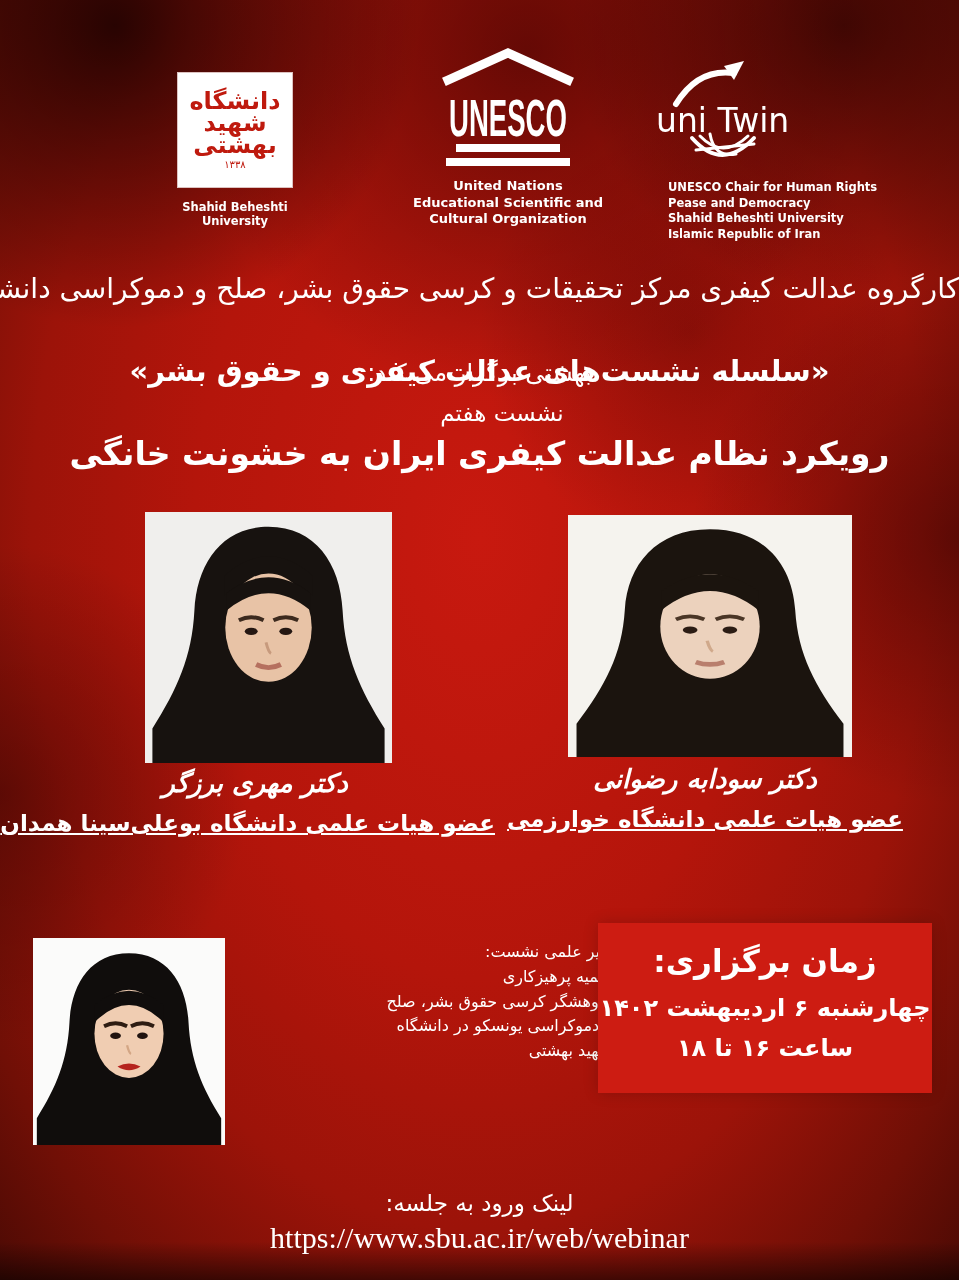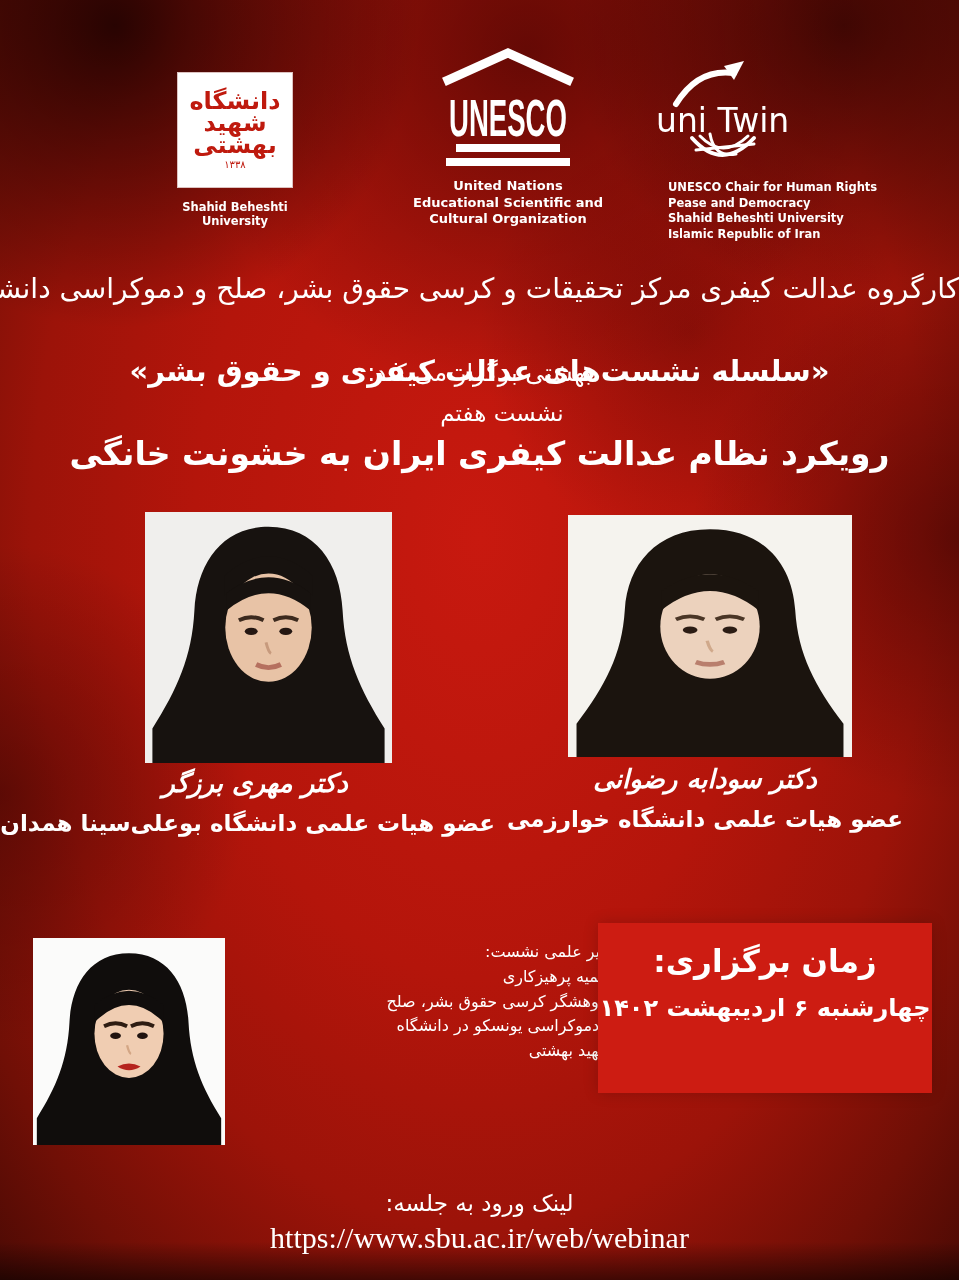--- a/index.html
+++ b/index.html
@@ -53,21 +53,21 @@
   
   .photo{display:block;}
   .photo-left{left:145px;top:512px;width:247px;height:251px;}
   .photo-right{left:568px;top:515px;width:284px;height:242px;}
   .photo-sec{left:33px;top:938px;width:192px;height:207px;}
 
   
   .spk-l{left:15px;top:768px;width:480px;}
   .spk-r{left:495px;top:764px;width:420px;}
   .spk-name{font-size:26px;font-weight:bold;font-style:italic;}
-  .spk-aff{font-size:23px;font-weight:bold;margin-top:12px;}
+  .spk-aff{font-size:23px;font-weight:bold;margin-top:12px;text-decoration:underline;}
 
   
   .secr{left:256px;top:940px;width:356px;font-size:16px;line-height:1.55;text-align:right;}
 
   
   .schedule{
     left:598px;top:923px;width:334px;height:170px;
     background:#cd1c12;
     box-shadow:0 0 14px rgba(0,0,0,.18);
   }
@@ -185,18 +185,19 @@
     <div class="nowrap">دبیر علمی نشست:</div>
     <div class="nowrap">سمیه پرهیزکاری</div>
     <div class="nowrap">پژوهشگر کرسی حقوق بشر، صلح</div>
     <div class="nowrap">و دموکراسی یونسکو در دانشگاه</div>
     <div class="nowrap">شهید بهشتی</div>
   </div>
 
   <div class="abs ctr fa schedule">
     <div class="sch-title nowrap">زمان برگزاری:</div>
     <div class="sch-date nowrap">چهارشنبه ۶ اردیبهشت ۱۴۰۲</div>
+    <div class="sch-time nowrap">ساعت ۱۶ تا ۱۸</div>
   </div>
 
   <div class="abs ctr fa nowrap link-label">لینک ورود به جلسه:</div>
   <div class="abs ctr nowrap link-url">https://www.sbu.ac.ir/web/webinar</div>
 
 </div>
 
 </body></html>

